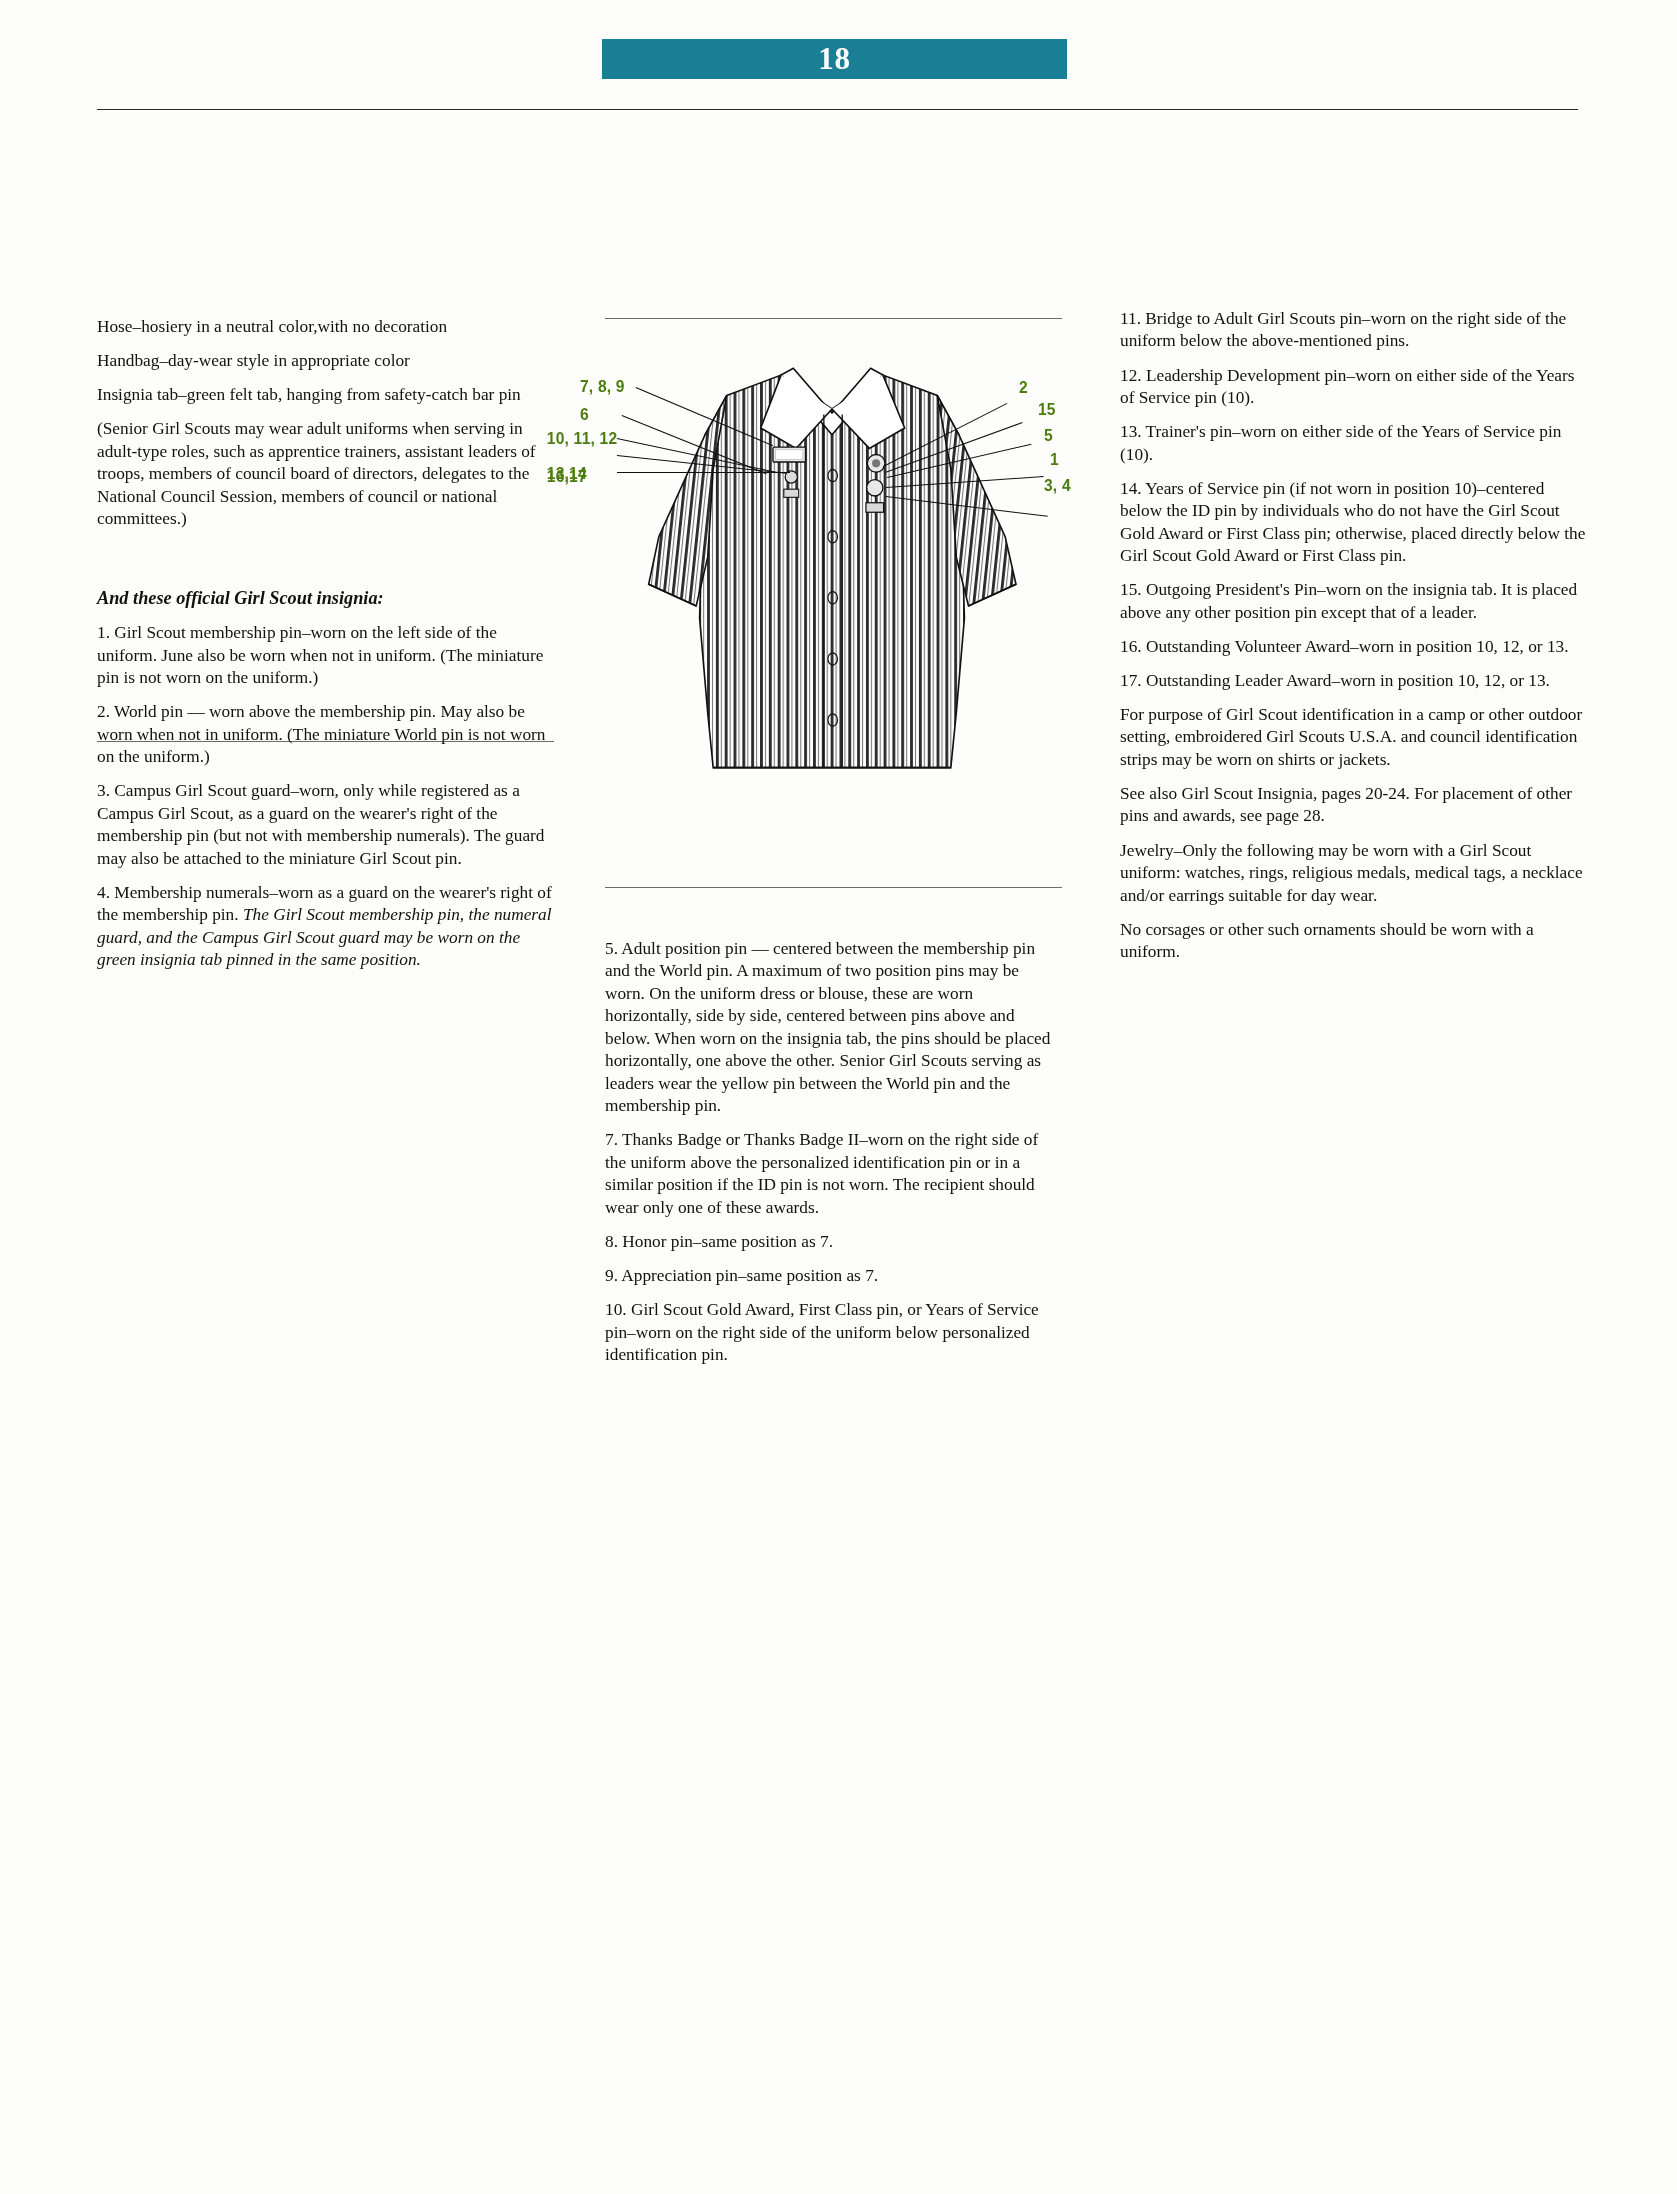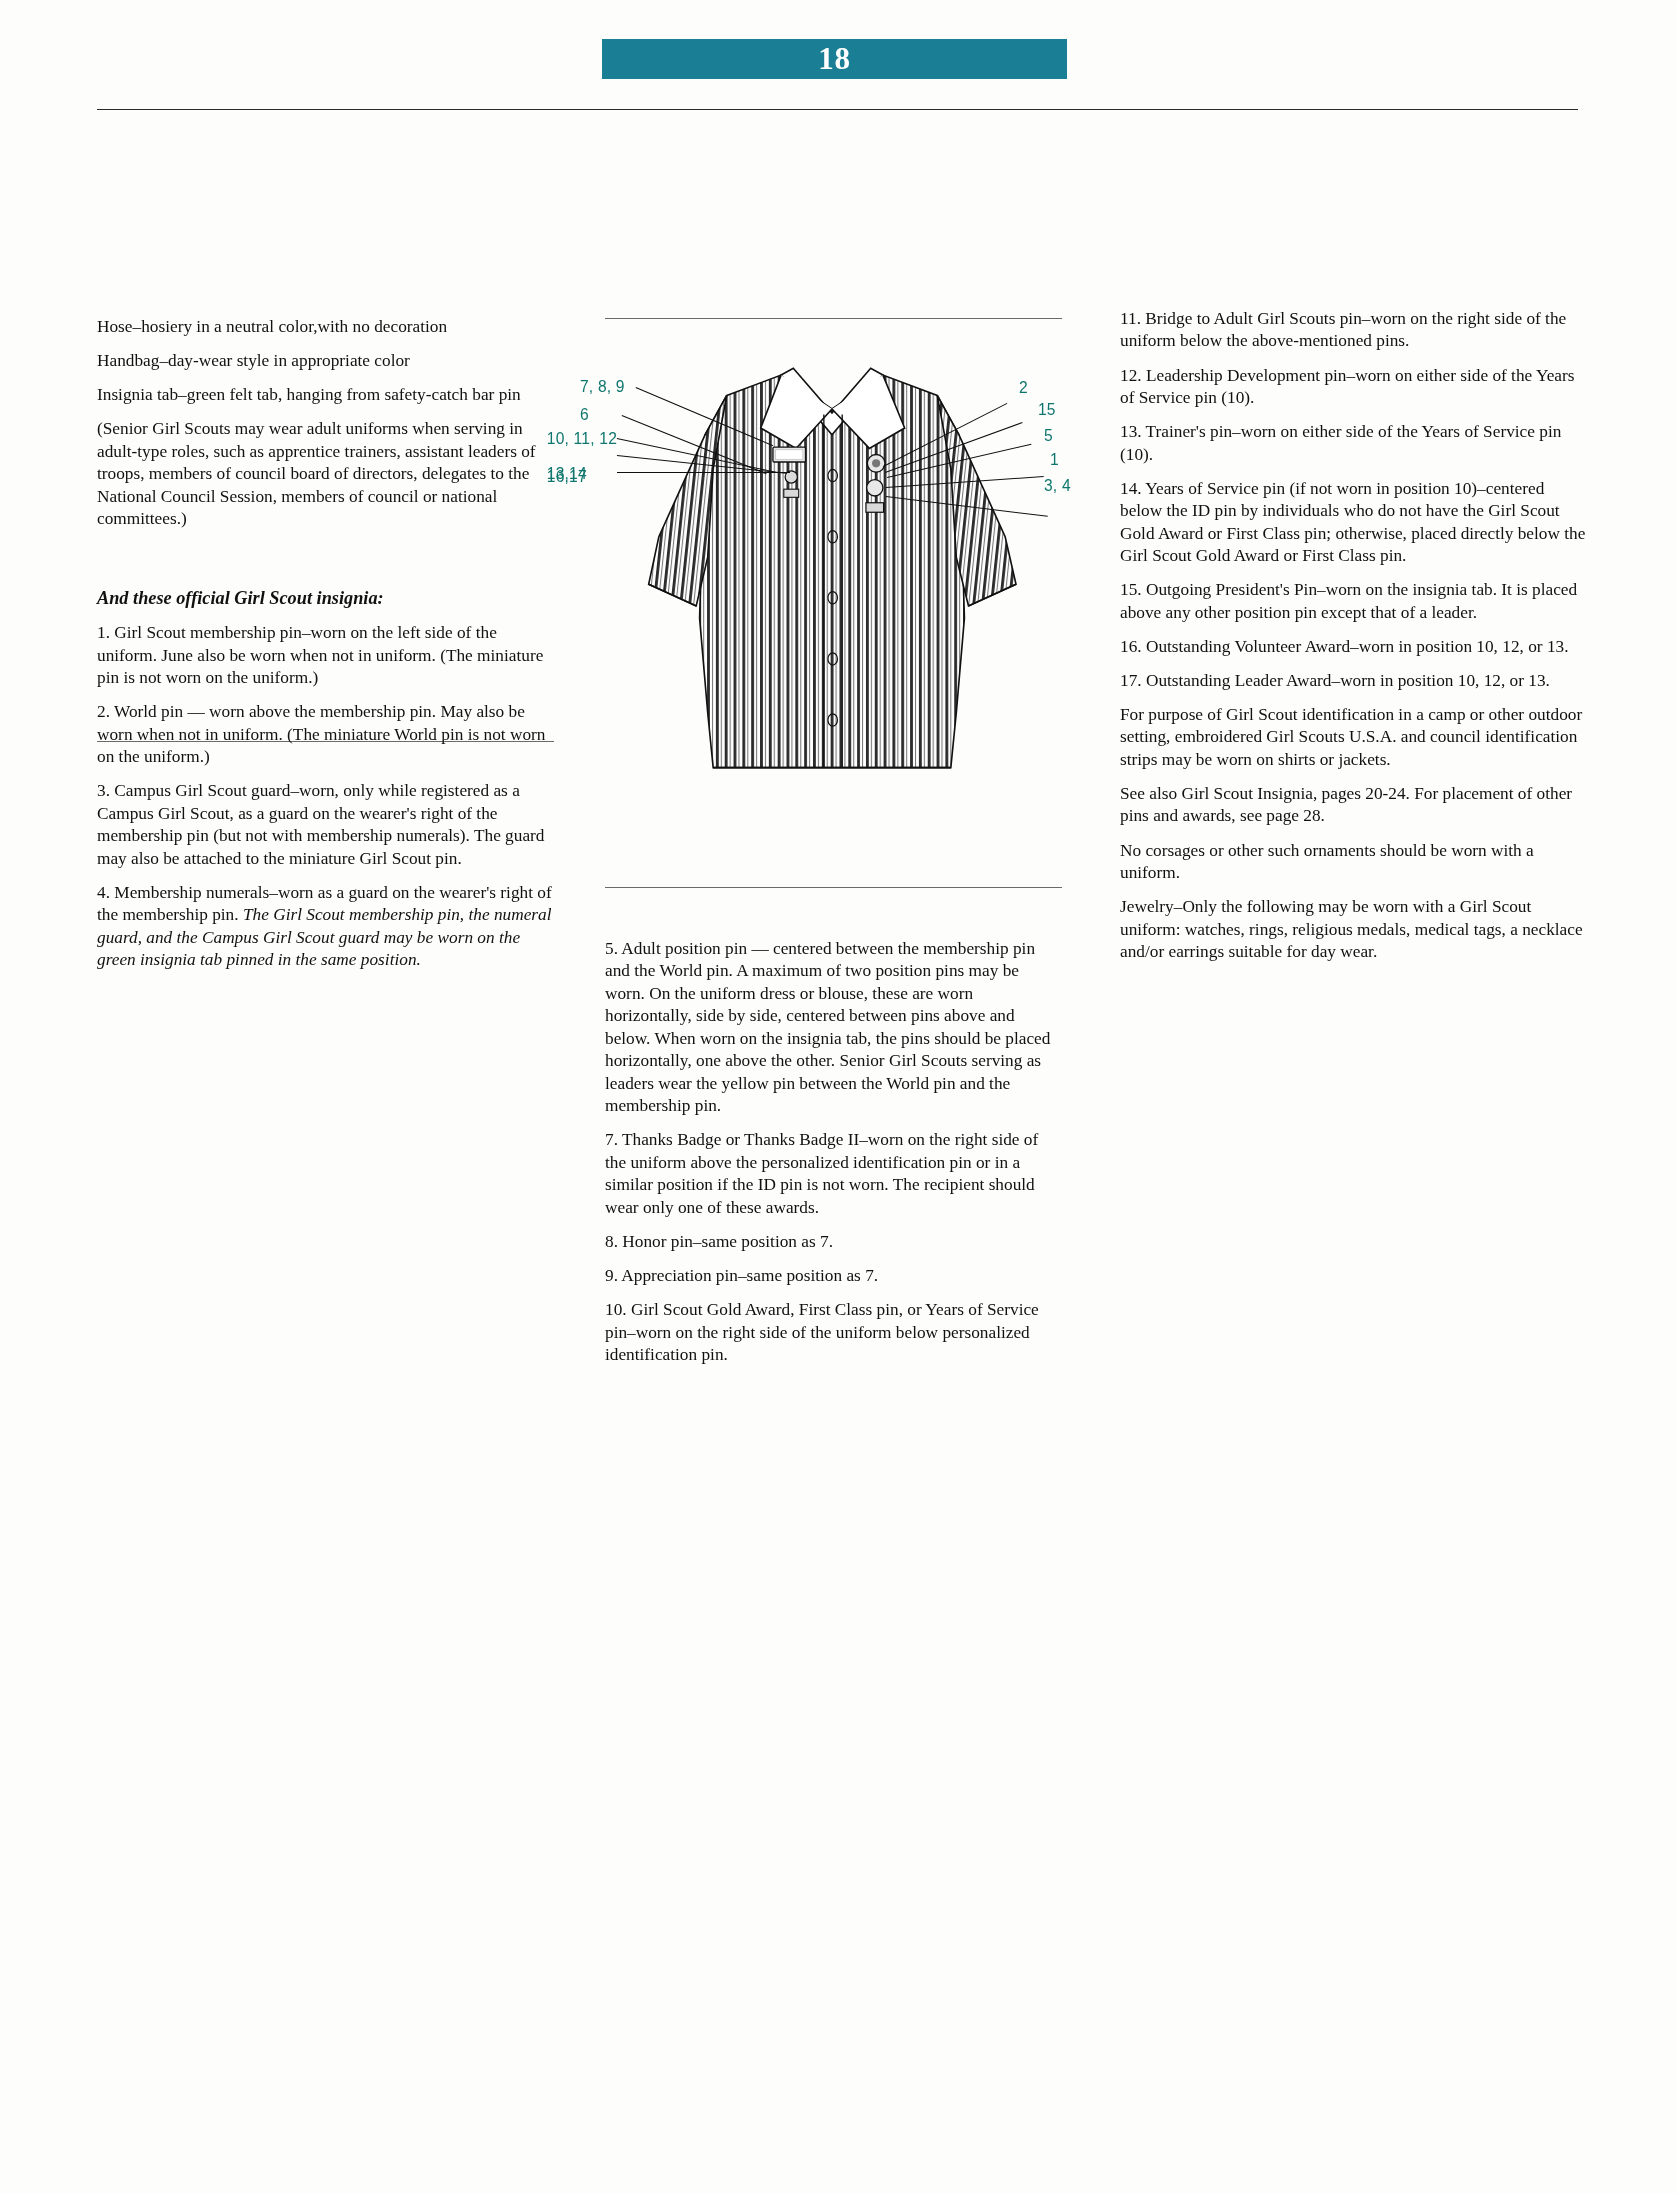--- a/index.html
+++ b/index.html
@@ -95,23 +95,24 @@
     position: absolute;
     left: 557px;
     top: 333px;
     width: 550px;
     height: 550px;
   }
   .callout-label {
     position: absolute;
     font-family: "Liberation Sans", sans-serif;
     font-size: 15.6px;
-    color: #0f766e;
+    color: #4d7c0f;
     white-space: nowrap;
     letter-spacing: 0.2px;
+    font-weight: bold;
   }
   .lead-line {
     position: absolute;
     background: #111;
     height: 1px;
     transform-origin: 0 0;
   }
   svg.shirt { position: absolute; left: 0; top: 0; }
 </style>
 </head>
@@ -151,22 +152,22 @@
   <div class="col col-right">
     <p>11. Bridge to Adult Girl Scouts pin–worn on the right side of the uniform below the above-mentioned pins.</p>
     <p>12. Leadership Development pin–worn on either side of the Years of Service pin (10).</p>
     <p>13. Trainer's pin–worn on either side of the Years of Service pin (10).</p>
     <p>14. Years of Service pin (if not worn in position 10)–centered below the ID pin by individuals who do not have the Girl Scout Gold Award or First Class pin; otherwise, placed directly below the Girl Scout Gold Award or First Class pin.</p>
     <p>15. Outgoing President's Pin–worn on the insignia tab. It is placed above any other position pin except that of a leader.</p>
     <p>16. Outstanding Volunteer Award–worn in position 10, 12, or 13.</p>
     <p>17. Outstanding Leader Award–worn in position 10, 12, or 13.</p>
     <p>For purpose of Girl Scout identification in a camp or other outdoor setting, embroidered Girl Scouts U.S.A. and council identification strips may be worn on shirts or jackets.</p>
     <p>See also Girl Scout Insignia, pages 20-24. For placement of other pins and awards, see page 28.</p>
+    <p>Jewelry–Only the following may be worn with a Girl Scout uniform: watches, rings, religious medals, medical tags, a necklace and/or earrings suitable for day wear.</p>
     <p>No corsages or other such ornaments should be worn with a uniform.</p>
-    <p>Jewelry–Only the following may be worn with a Girl Scout uniform: watches, rings, religious medals, medical tags, a necklace and/or earrings suitable for day wear.</p>
   </div>
 
   <div class="diagram">
 
     <svg class="shirt" width="550" height="550" viewBox="0 0 810 810">
       <defs>
         <pattern id="stripes" width="13" height="13" patternUnits="userSpaceOnUse">
           <rect width="13" height="13" fill="#ffffff"></rect>
           <rect width="4.2" height="13" fill="#2b2b2b"></rect>
           <rect x="7.2" width="1.6" height="13" fill="#7a7a7a"></rect>

